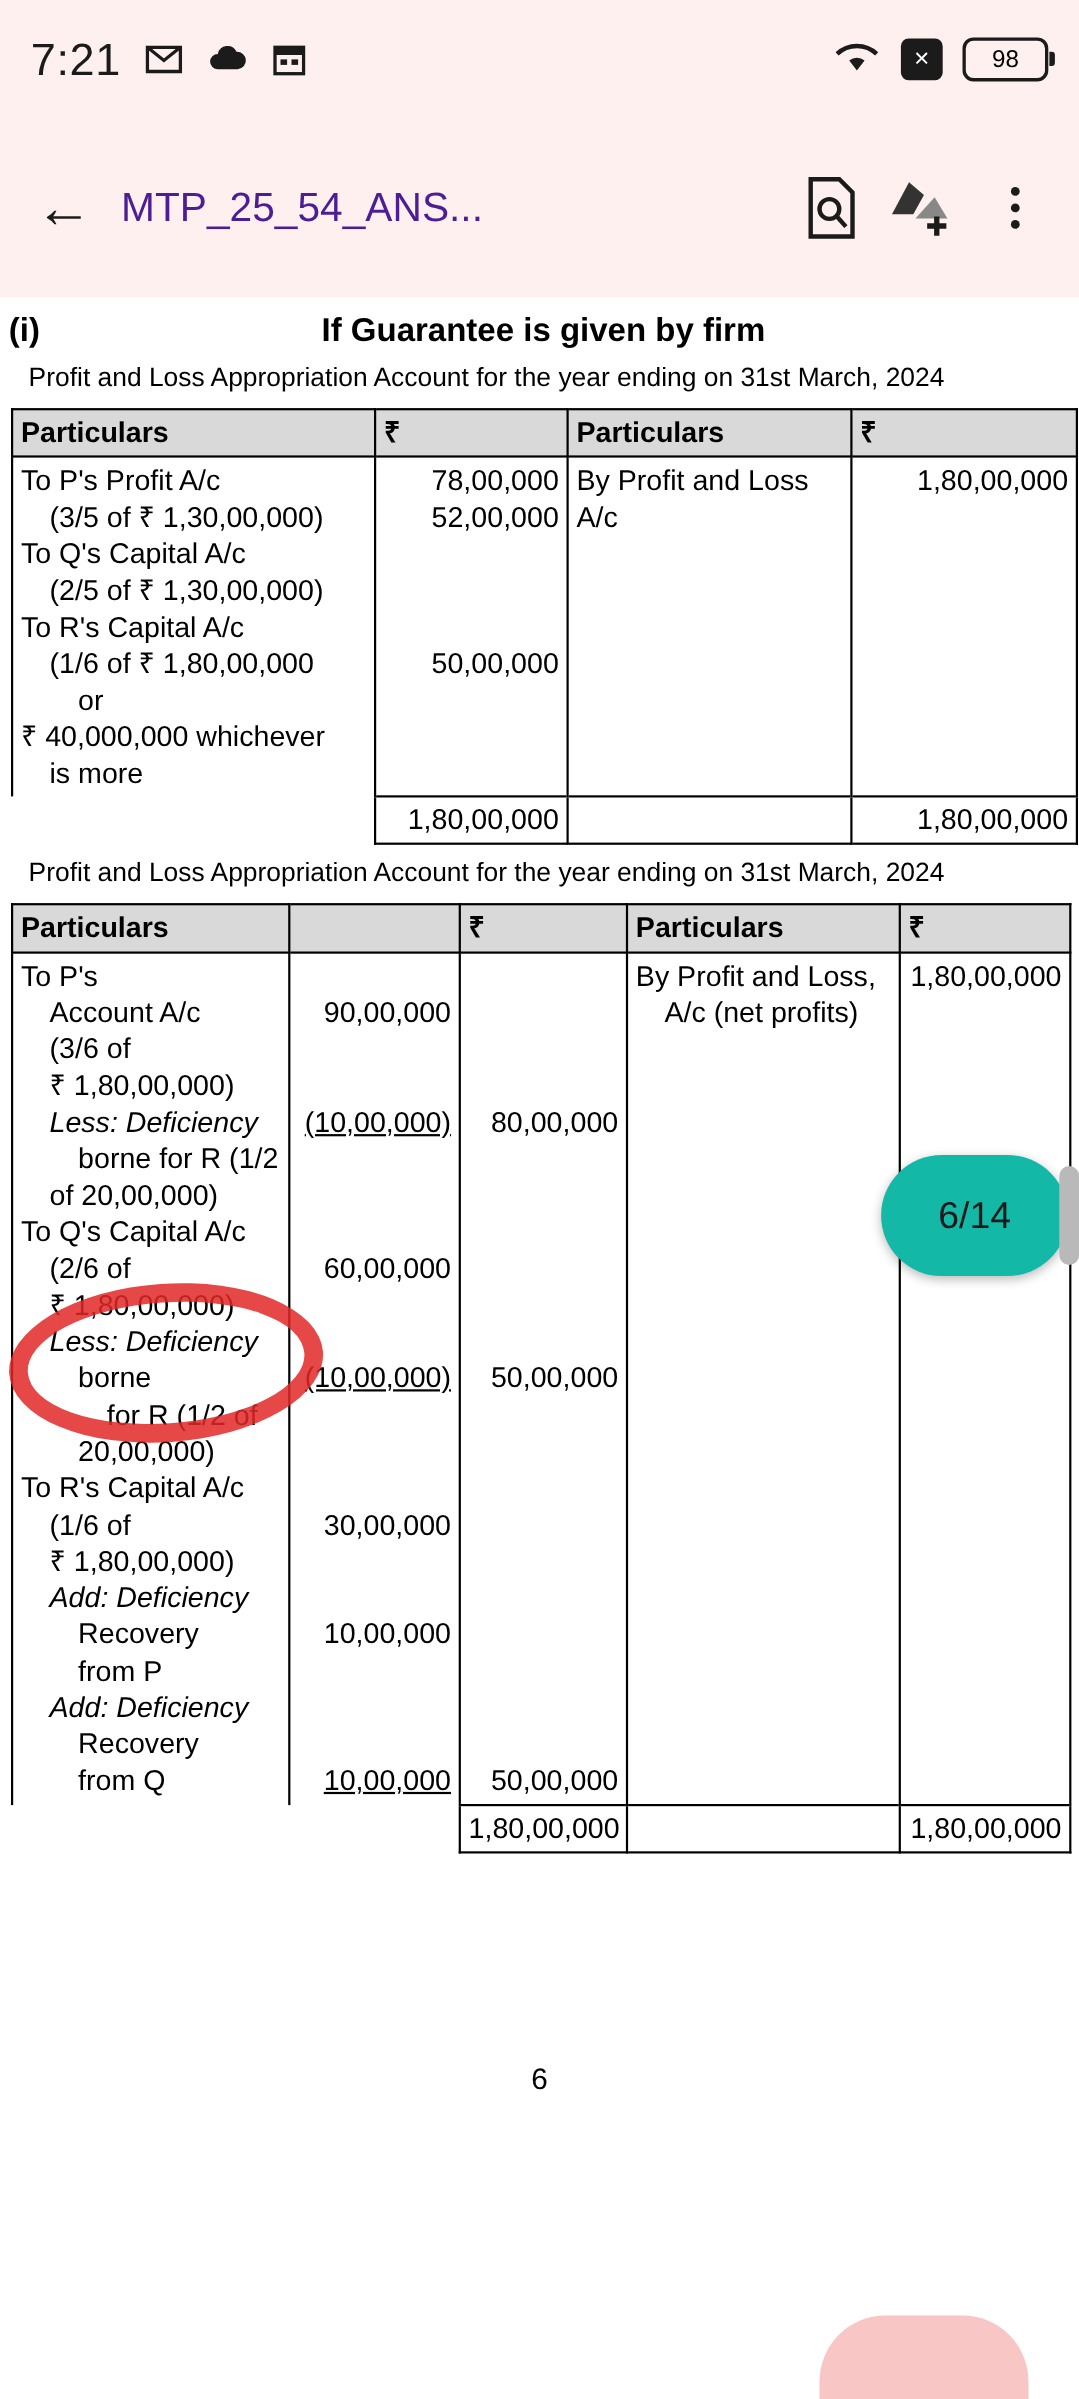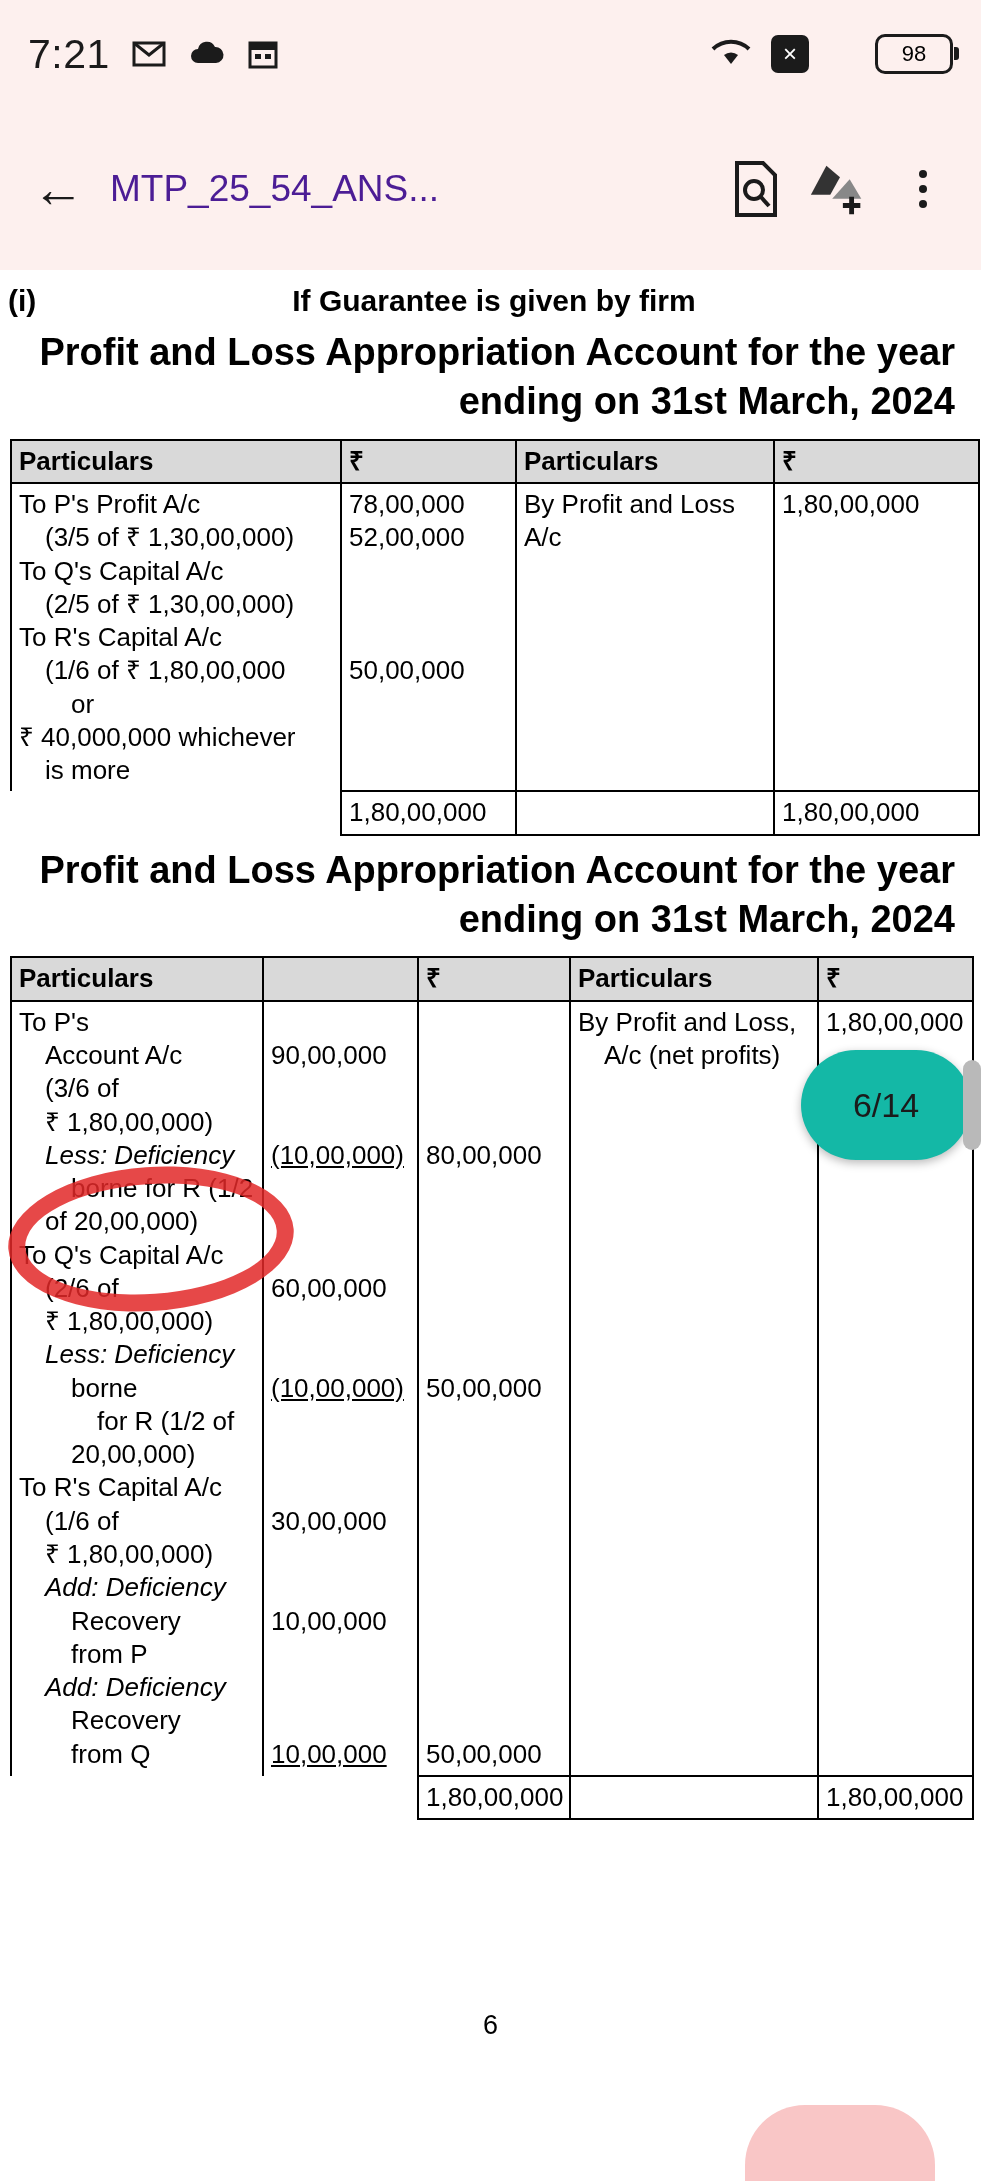--- a/index.html
+++ b/index.html
@@ -49,21 +49,20 @@
   .battery {
     width: 72px;
     height: 34px;
     border: 3px solid #1b1b1b;
     border-radius: 10px;
     display: flex;
     align-items: center;
     justify-content: center;
     font-size: 22px;
     position: relative;
-    margin-left: 48px;
   }
   .battery:after {
     content: "";
     position: absolute;
     right: -9px;
     top: 10px;
     width: 5px;
     height: 13px;
     background: #1b1b1b;
     border-radius: 0 3px 3px 0;
@@ -142,23 +141,23 @@
     padding-left: 2px;
   }
   .sec-title {
     font-weight: bold;
     font-size: 30px;
     flex: 1;
     text-align: center;
     padding-right: 45px;
   }
   .acct-title {
-    font-weight: bold;
-    font-size: 38px;
-    text-align: right;
+    font-weight: normal;
+    font-size: 24px;
+    text-align: left;
     line-height: 1.3;
     margin: 10px 20px 12px 20px;
   }
 
   table.ledger {
     border-collapse: collapse;
     width: calc(100% - 8px);
     margin: 0 4px;
     table-layout: fixed;
   }
@@ -168,21 +167,21 @@
     vertical-align: top;
     padding: 4px 7px;
     line-height: 1.28;
   }
   table.ledger th {
     background: #d9d9d9;
     font-weight: bold;
     text-align: left;
   }
   th.amt, td.amt {
-    text-align: left;
+    text-align: right;
   }
   .ind1 { padding-left: 26px; display: block; }
   .ind2 { padding-left: 52px; display: block; }
   .ind3 { padding-left: 78px; display: block; }
   .ital { font-style: italic; }
   .uline { text-decoration: underline; }
   .noborder-bot { border-bottom: none !important; }
 
   
   .t1 col.c1 { width: 330px; }

